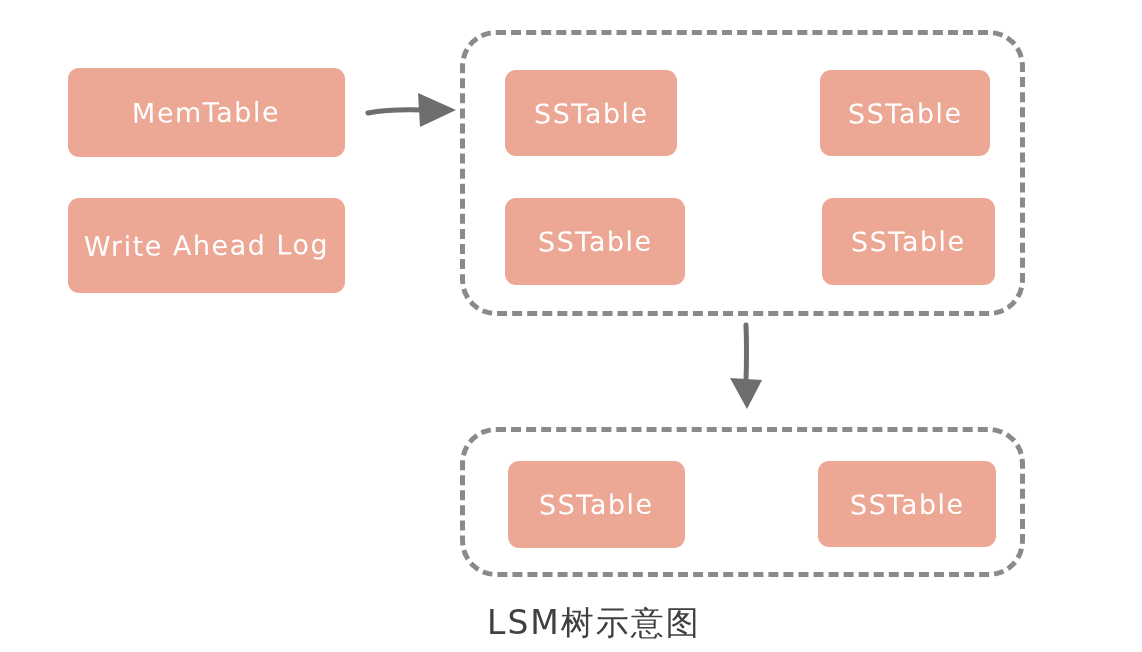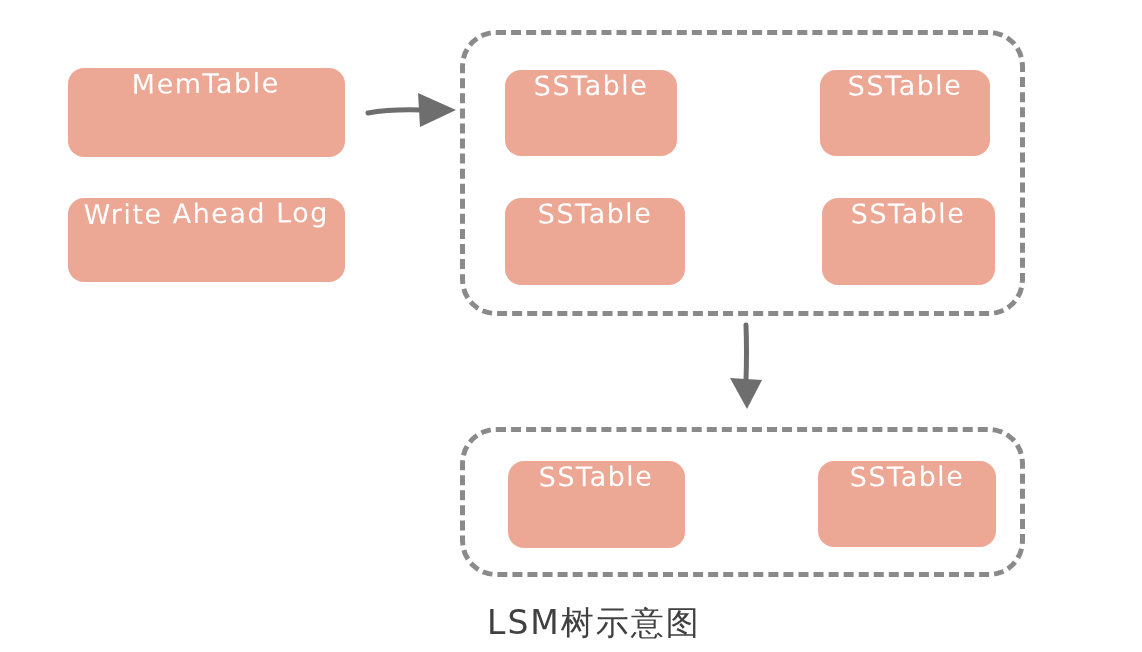--- a/index.html
+++ b/index.html
@@ -12,22 +12,23 @@
     width: 1142px;
     height: 652px;
     background: #ffffff;
     font-family: "DejaVu Sans", sans-serif;
     overflow: hidden;
   }
   .node {
     position: absolute;
     background: #ECA795;
     color: #ffffff;
-    border-radius: 16px;
+    border-radius: 11px;
     display: flex;
+    align-items: center;
     justify-content: center;
     box-sizing: border-box;
   }
   .node .node-label {
     font-size: 27px;
     letter-spacing: 1.5px;
     white-space: nowrap;
     transform: rotate(-0.5deg);
   }
   .dashed-container {
@@ -46,21 +47,21 @@
     left: 487px;
     top: 601px;
     color: #404040;
     font-size: 33px;
     letter-spacing: 2px;
     white-space: nowrap;
   }
 
   
   .pos-memtable { left: 68px;  top: 68px;  width: 277px; height: 89px; }
-  .pos-wal      { left: 68px;  top: 198px; width: 277px; height: 84px; }
+  .pos-wal      { left: 68px;  top: 198px; width: 277px; height: 95px; }
 
   .pos-lvl1     { left: 460px; top: 30px;  width: 565px; height: 286px; }
   .pos-l1a      { left: 505px; top: 70px;  width: 172px; height: 86px; }
   .pos-l1b      { left: 820px; top: 70px;  width: 170px; height: 86px; }
   .pos-l1c      { left: 505px; top: 198px; width: 180px; height: 87px; }
   .pos-l1d      { left: 822px; top: 198px; width: 173px; height: 87px; }
 
   .pos-lvl2     { left: 460px; top: 427px; width: 565px; height: 150px; }
   .pos-l2a      { left: 508px; top: 461px; width: 177px; height: 87px; }
   .pos-l2b      { left: 818px; top: 461px; width: 178px; height: 86px; }

